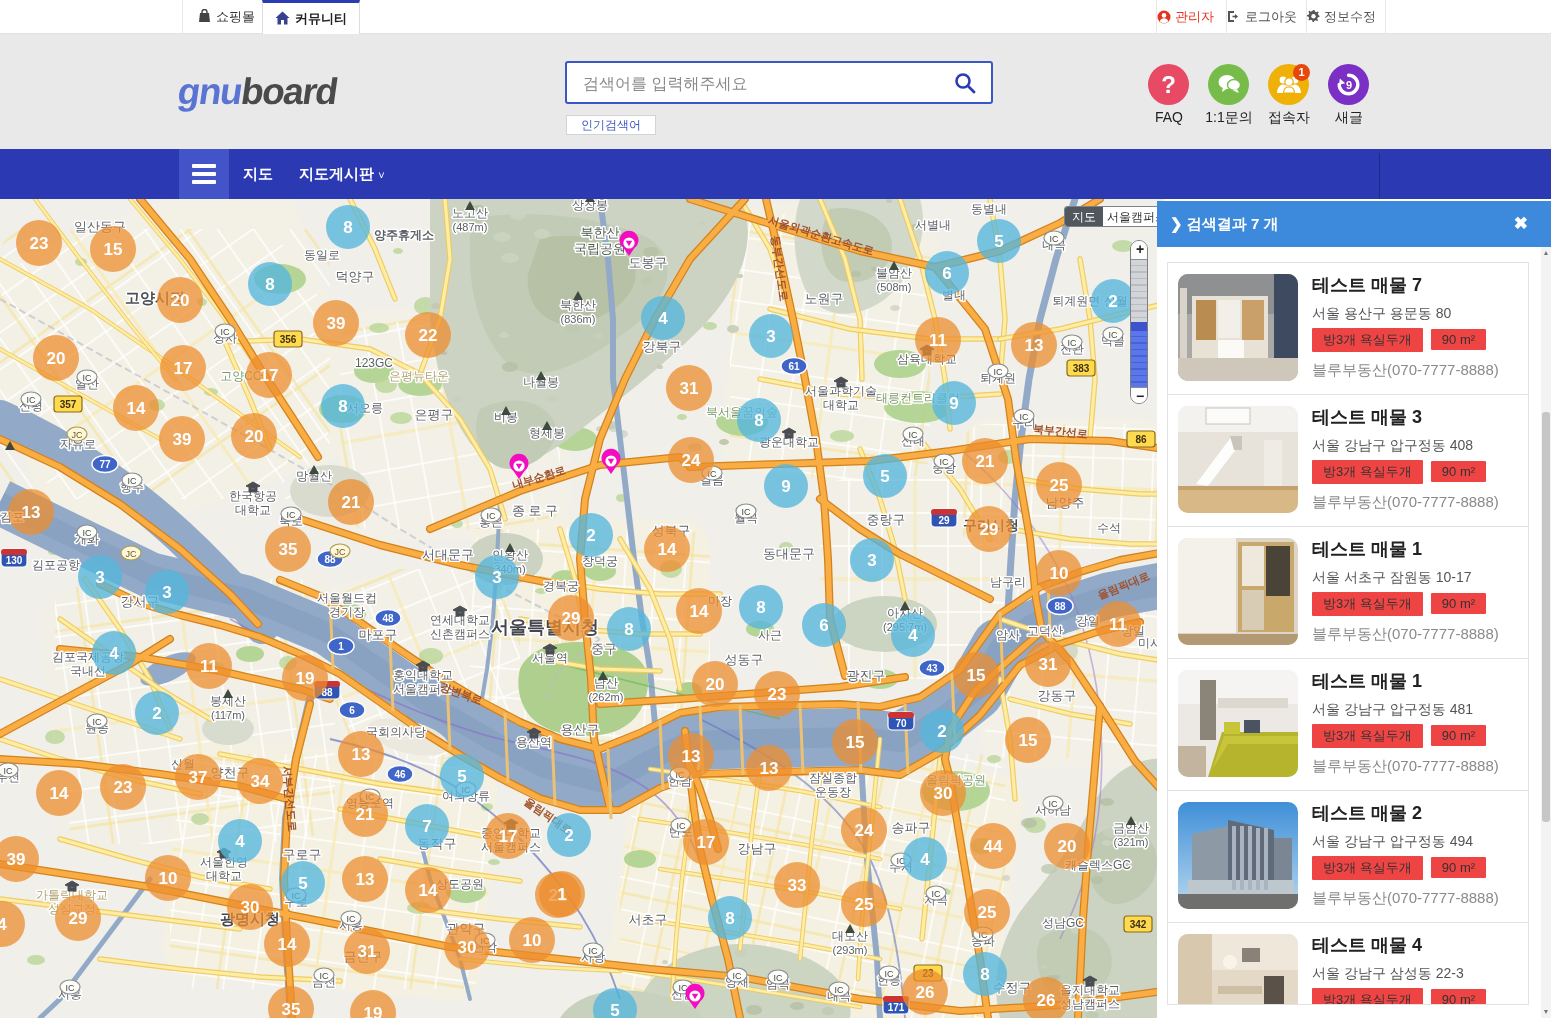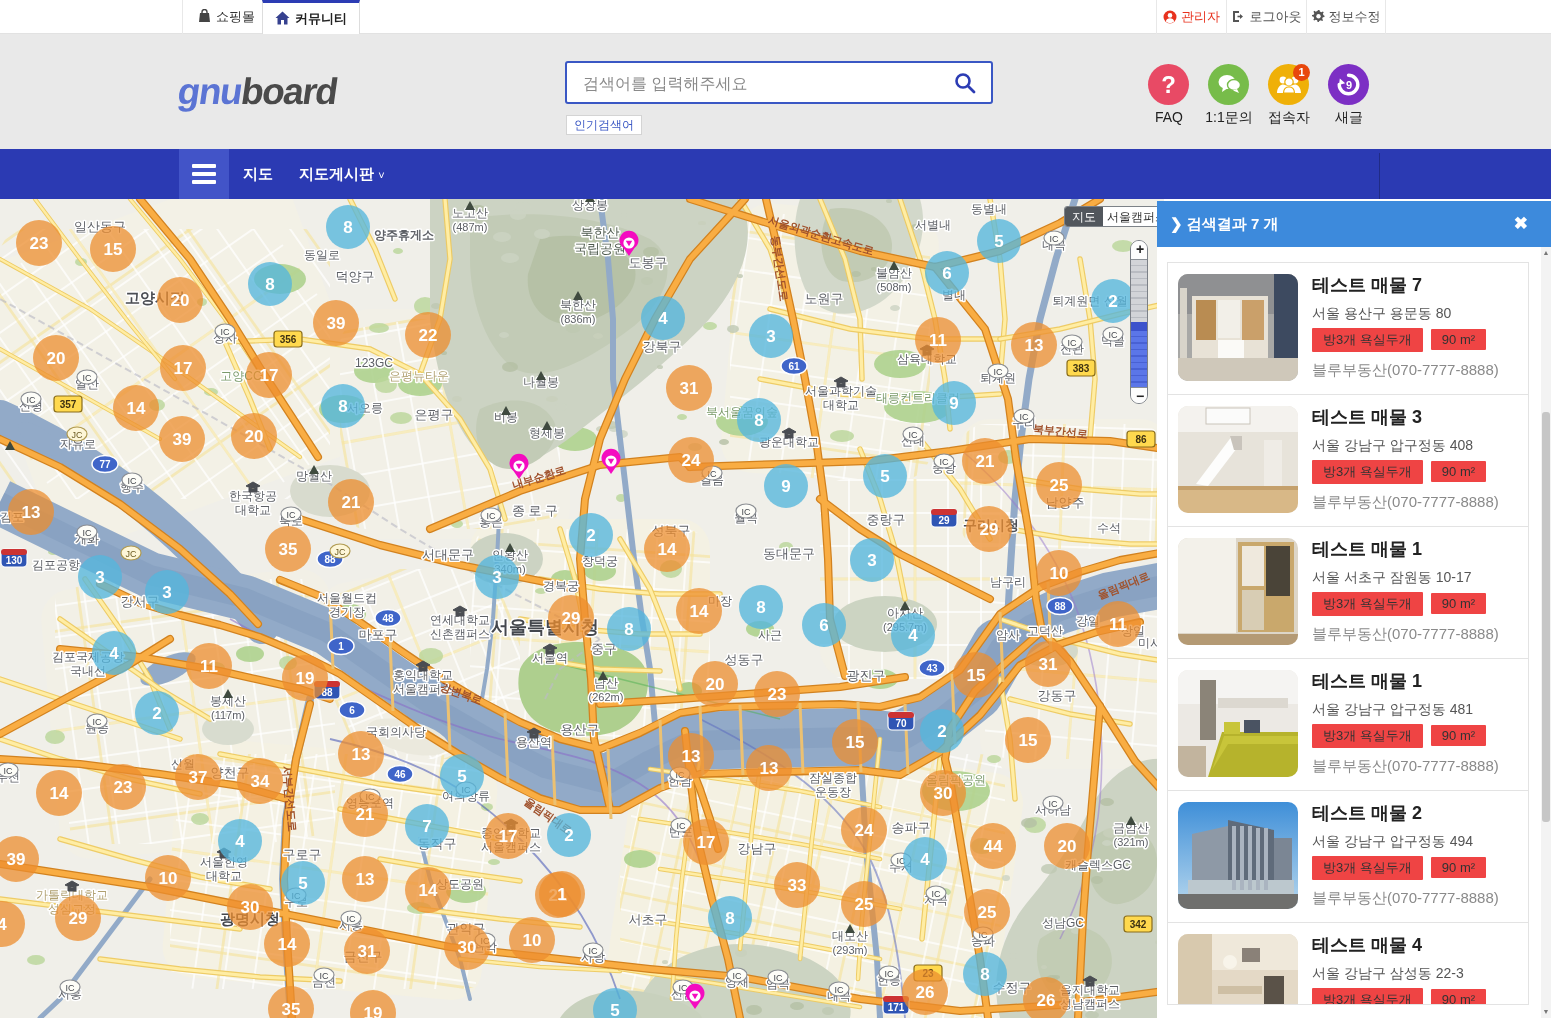--- a/index.html
+++ b/index.html
@@ -5,33 +5,33 @@
 <style>
 * { margin:0; padding:0; box-sizing:border-box; }
 html,body { width:1551px; height:1018px; overflow:hidden; background:#fff; font-family:"Liberation Sans", sans-serif; }
 #page { position:relative; width:1551px; height:1018px; }
 
 
 #topbar { position:absolute; top:0; left:0; width:1551px; height:34px; background:#fff; border-bottom:1px solid #e2e2e2; }
 .tab { position:absolute; top:0; height:34px; line-height:33px; font-size:13px; color:#333; padding:0 15px; }
 #tab1 { left:182px; border-left:1px solid #e8e8e8; }
 #tab2 { left:262px; border:1px solid #ddd; border-top:3px solid #2c3cb4; border-bottom:0; background:#fff; height:35px; color:#222; font-weight:bold; padding:0 12px; line-height:31px; }
-.toplink { position:absolute; top:0; height:34px; line-height:33px; font-size:13px; color:#555; border-left:1px solid #e8e8e8; text-align:center; }
+.toplink { position:absolute; top:0; height:34px; line-height:33px; font-size:13px; color:#555; border-left:1px solid #e8e8e8; text-align:left; }
 #lnk-admin { left:1156px; width:70px; color:#e8321e; }
 #lnk-logout { left:1226px; width:80px; }
 #lnk-info { left:1306px; width:80px; border-right:1px solid #e8e8e8; }
 
 
 #header { position:absolute; top:34px; left:0; width:1551px; height:115px; background:#e9e9e9; }
 #logo { position:absolute; left:178px; top:37px; font-size:37px; font-weight:bold; letter-spacing:-1.5px; color:#4a4a4a; transform:skewX(-8deg); }
 #logo b { color:#5b74d4; font-weight:bold; }
 #search { position:absolute; left:565px; top:27px; width:428px; height:43px; background:#fff; border:2px solid #3a57c4; border-radius:3px; }
 #search .ph { position:absolute; left:16px; top:11px; font-size:16px; color:#8a8a8a; }
 #search .mag { position:absolute; right:14px; top:8px; width:24px; height:24px; }
-#popword { position:absolute; left:566px; top:81px; height:20px; line-height:18px; background:#fff; border:1px solid #d4d4d4; color:#3a57c4; font-size:12px; padding:0 7px; }
+#popword { position:absolute; left:566px; top:81px; height:20px; line-height:18px; background:#fff; border:1px solid #d4d4d4; color:#3a57c4; font-size:12px; padding:0 14px; }
 .hicon { position:absolute; top:30px; width:41px; height:41px; border-radius:50%; color:#fff; text-align:center; }
 .hlabel { position:absolute; top:75px; width:70px; text-align:center; font-size:14px; color:#222; }
 
 
 #nav { position:absolute; top:149px; left:0; width:1551px; height:50px; background:#2b3ab3; }
 #hamb { position:absolute; left:179px; top:0; width:50px; height:50px; background:#4254c8; }
 #hamb span { position:absolute; left:13px; width:24px; height:4px; background:#fff; border-radius:1px; }
 .navitem { position:absolute; top:0; height:50px; line-height:50px; color:#fff; font-weight:bold; font-size:15px; }
 
 

